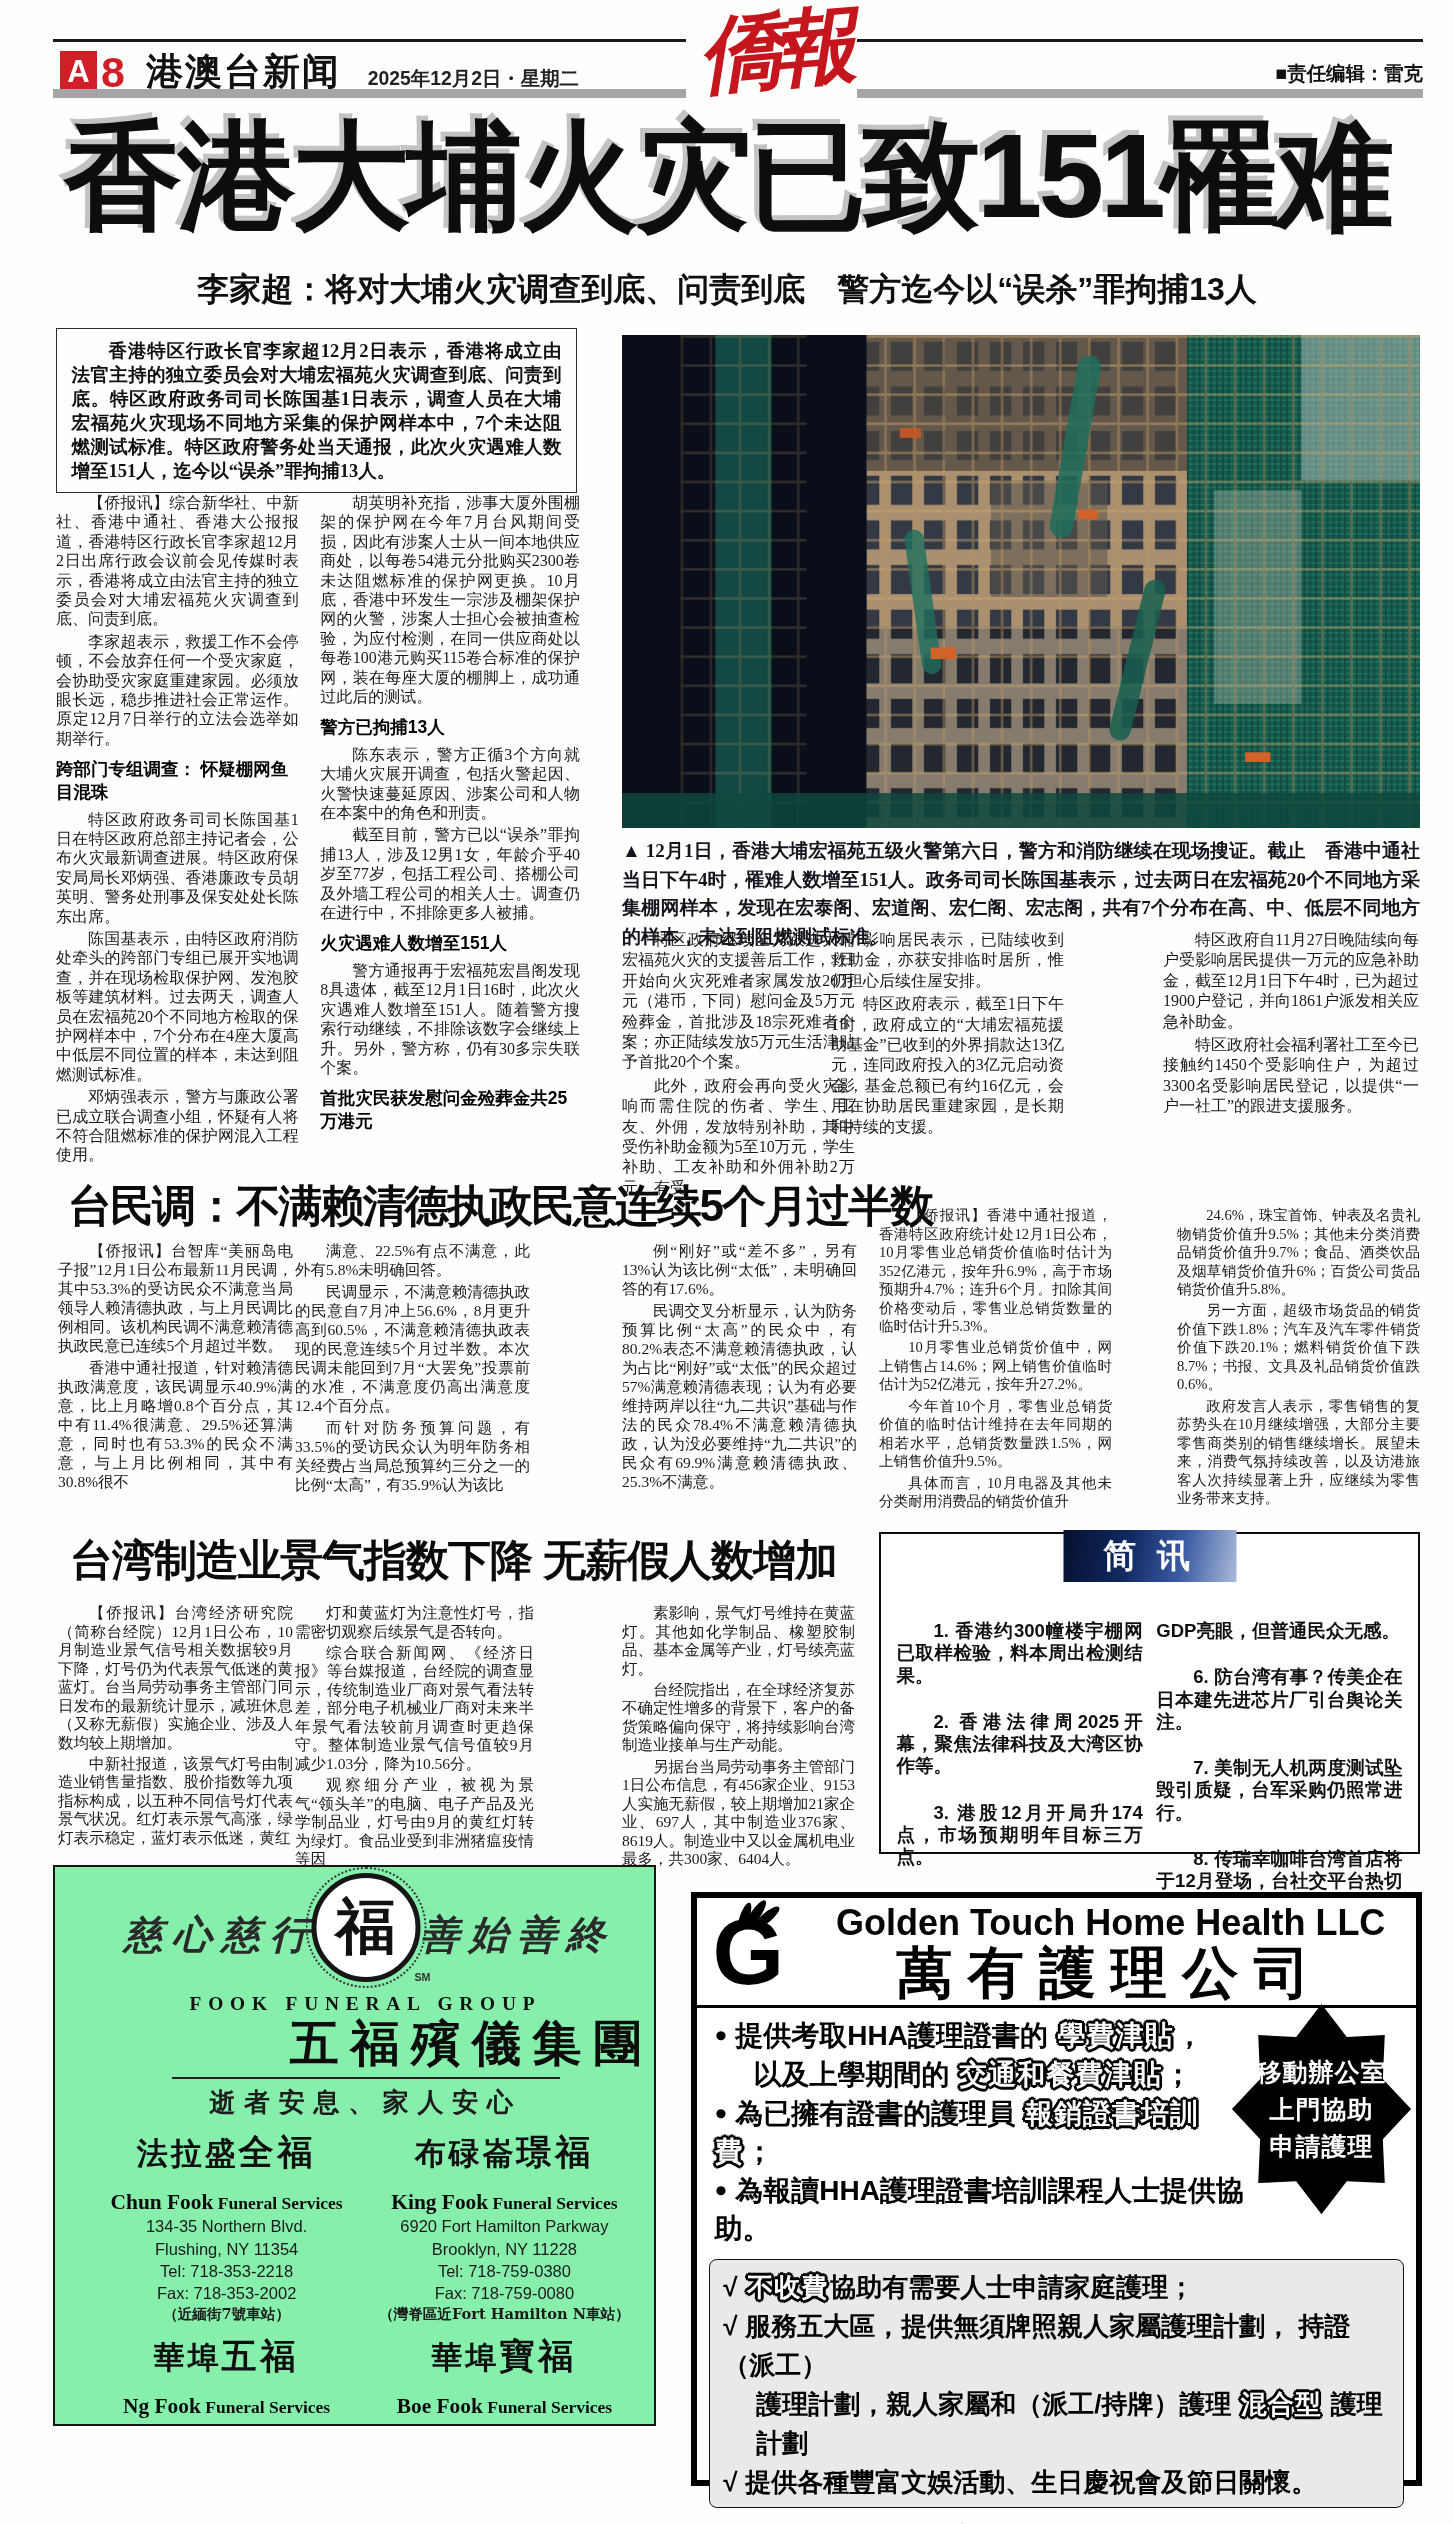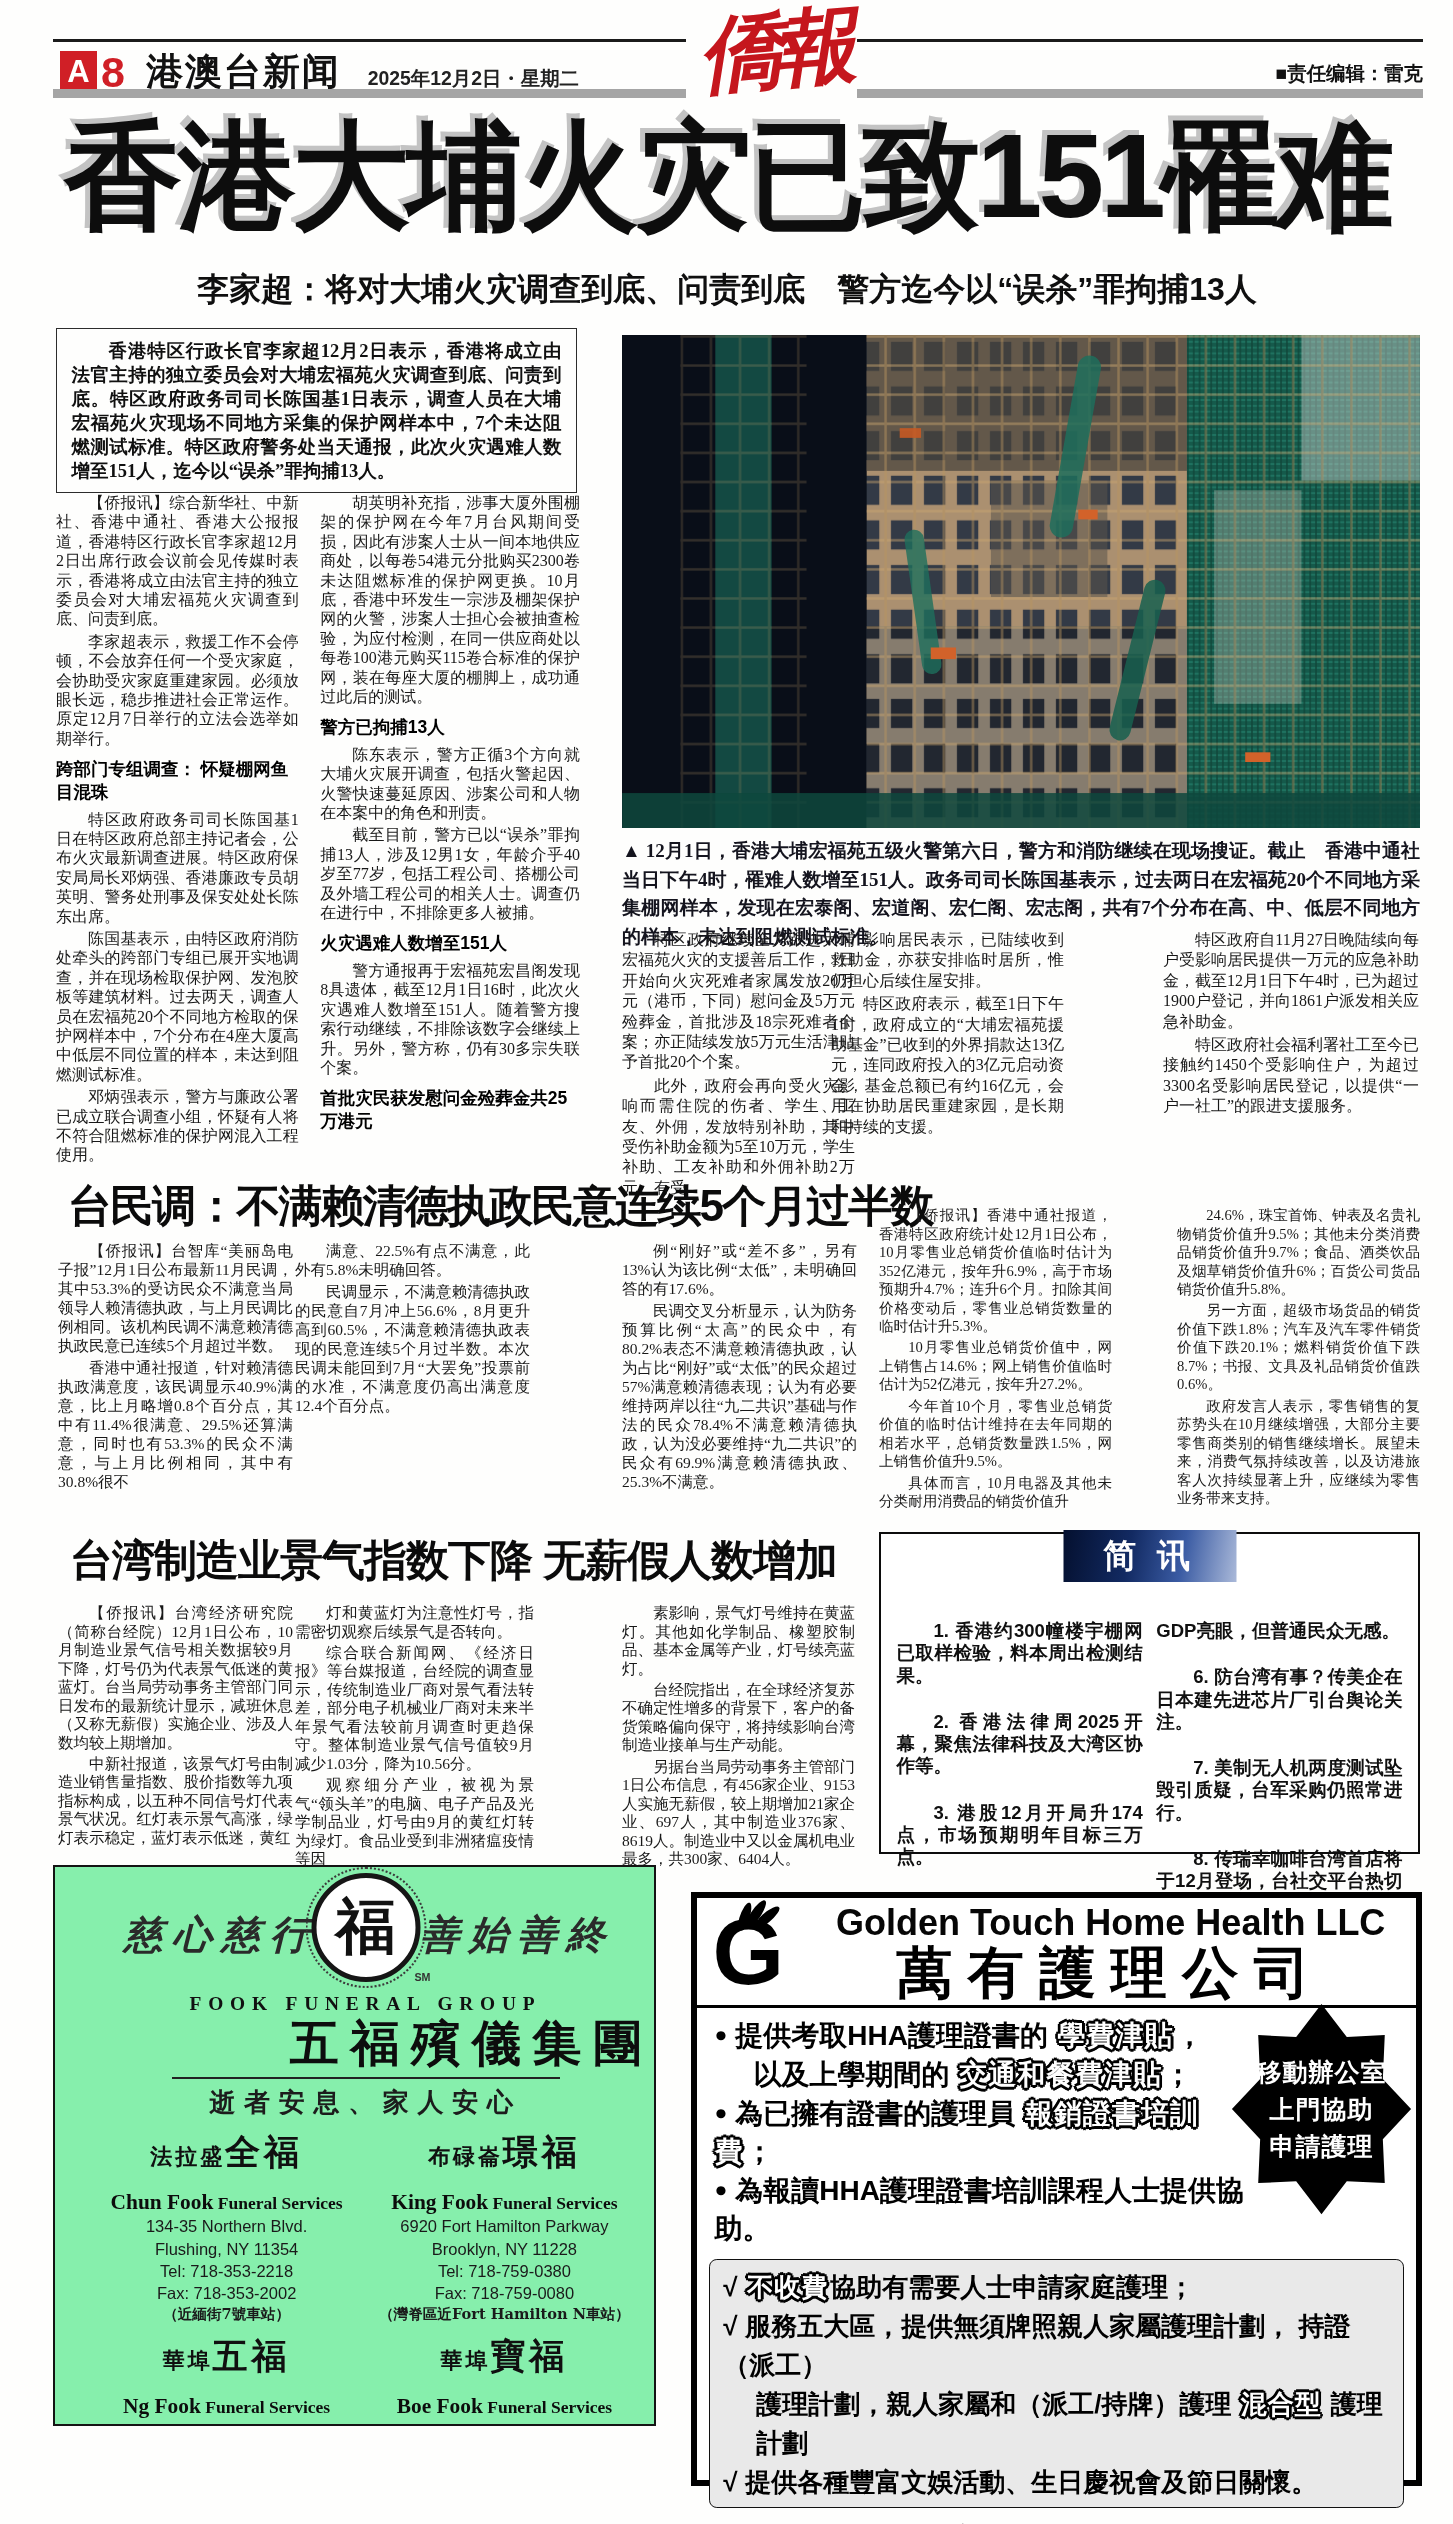--- a/index.html
+++ b/index.html
@@ -70,21 +70,21 @@
     border-radius:50%; outline:2.9px dotted #3a3a3a; outline-offset:4.9px; display:flex; align-items:center; justify-content:center; background:#fff; }
   .fun-logo .fu { font:900 60px "DejaVu Serif", serif; color:#111; }
   .fun-logo .sm { position:absolute; right:-15.5px; bottom:-5.8px; font:700 10.7px "Liberation Sans", sans-serif; color:#333; }
   .fun-group-en { text-align:center; font:700 19.4px "Liberation Serif", serif; letter-spacing:6.8px; color:#111; margin-top:1.9px; }
   .fun-group-cn { text-align:right; font:900 49px/1.15 "DejaVu Serif", serif; letter-spacing:11.7px; color:#0d0d0d; }
   .fun-divider { width:388px; height:1.9px; background:#222; margin:5.8px auto; }
   .fun-tagline { text-align:center; font:700 26px "DejaVu Serif", serif; letter-spacing:8.7px; color:#1c1c1c; margin-bottom:9.7px; }
   .fun-grid { display:grid; grid-template-columns:1fr 1fr; column-gap:13.6px; row-gap:7.8px; padding:0 17.5px; }
   .branch { text-align:center; }
   .branch .title { font-family:"DejaVu Serif", serif; color:#101010; }
-  .branch .area { font-size:22px; font-weight:700; letter-spacing:2.9px; }
+  .branch .area { font-size:31px; font-weight:700; letter-spacing:2.9px; }
   .branch .bname { font-size:35px; font-weight:900; letter-spacing:3.9px; }
   .branch .en { font-family:Liberation Serif, serif; color:#0c0c0c; margin-top:14px; }
   .branch .en b { font-size:21.4px; font-weight:800; }
   .branch .en span { font-size:17.5px; font-weight:700; }
   .branch .addr { font:500 16.5px/1.35 "Liberation Sans", sans-serif; color:#1a1a1a; }
   .branch .note { font:600 14.6px/1.4 "DejaVu Serif", serif; color:#1a1a1a; }
 
   
   .care { position:absolute; left:691px; top:1892px; width:731px; height:594px; border:6.8px solid #000; background:#fff; }
   .care-header { display:flex; align-items:center; gap:13.6px; padding:3.9px 9.7px 1.9px 15.5px; border-bottom:3.9px solid #000; }
@@ -225,20 +225,21 @@
   </div>
 
   <div class="sec-headline" id="poll-hl">台民调：不满赖清德执政民意连续5个月过半数</div>
   <div class="abs-col poll-col" style="left:58px; top:1241px; width:235px;">
     <p class="bp">【侨报讯】台智库“美丽岛电子报”12月1日公布最新11月民调，其中53.3%的受访民众不满意当局领导人赖清德执政，与上月民调比例相同。该机构民调不满意赖清德执政民意已连续5个月超过半数。</p>
     <p class="bp">香港中通社报道，针对赖清德执政满意度，该民调显示40.9%满意，比上月略增0.8个百分点，其中有11.4%很满意、29.5%还算满意，同时也有53.3%的民众不满意，与上月比例相同，其中有30.8%很不</p>
   </div>
   <div class="abs-col poll-col" style="left:295px; top:1241px; width:235px;">
     <p class="bp">满意、22.5%有点不满意，此外有5.8%未明确回答。</p>
     <p class="bp">民调显示，不满意赖清德执政的民意自7月冲上56.6%，8月更升高到60.5%，不满意赖清德执政表现的民意连续5个月过半数。本次民调未能回到7月“大罢免”投票前的水准，不满意度仍高出满意度12.4个百分点。</p>
+    <p class="bp">而针对防务预算问题，有33.5%的受访民众认为明年防务相关经费占当局总预算约三分之一的比例“太高”，有35.9%认为该比</p>
   </div>
   <div class="abs-col poll-col" style="left:622px; top:1241px; width:235px;">
     <p class="bp">例“刚好”或“差不多”，另有13%认为该比例“太低”，未明确回答的有17.6%。</p>
     <p class="bp">民调交叉分析显示，认为防务预算比例“太高”的民众中，有80.2%表态不满意赖清德执政，认为占比“刚好”或“太低”的民众超过57%满意赖清德表现；认为有必要维持两岸以往“九二共识”基础与作法的民众78.4%不满意赖清德执政，认为没必要维持“九二共识”的民众有69.9%满意赖清德执政、25.3%不满意。</p>
   </div>
 
   <div class="abs-col retail-col" style="left:879px; top:1206px; width:233px;">
     <p class="bp">【侨报讯】香港中通社报道，香港特区政府统计处12月1日公布，10月零售业总销货价值临时估计为352亿港元，按年升6.9%，高于市场预期升4.7%；连升6个月。扣除其间价格变动后，零售业总销货数量的临时估计升5.3%。</p>
     <p class="bp">10月零售业总销货价值中，网上销售占14.6%；网上销售价值临时估计为52亿港元，按年升27.2%。</p>
     <p class="bp">今年首10个月，零售业总销货价值的临时估计维持在去年同期的相若水平，总销货数量跌1.5%，网上销售价值升9.5%。</p>

